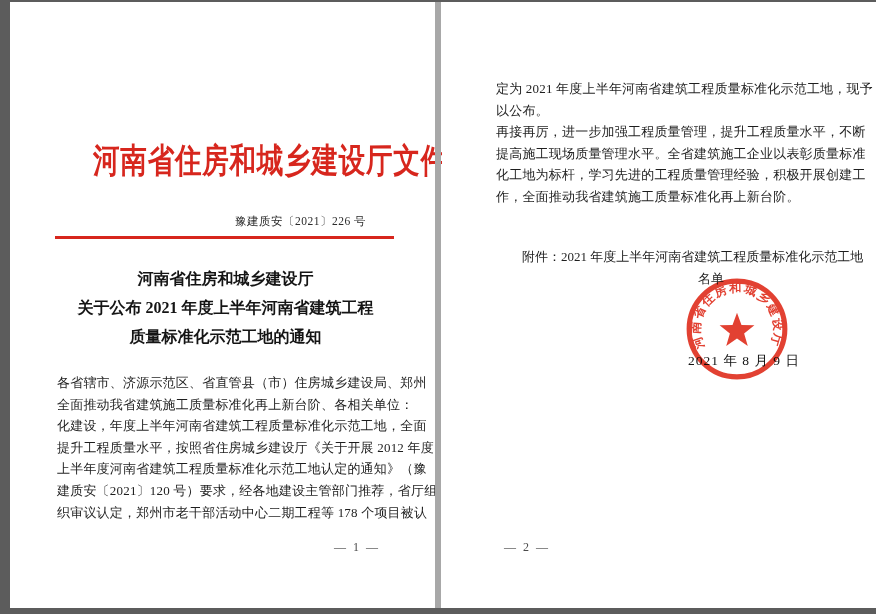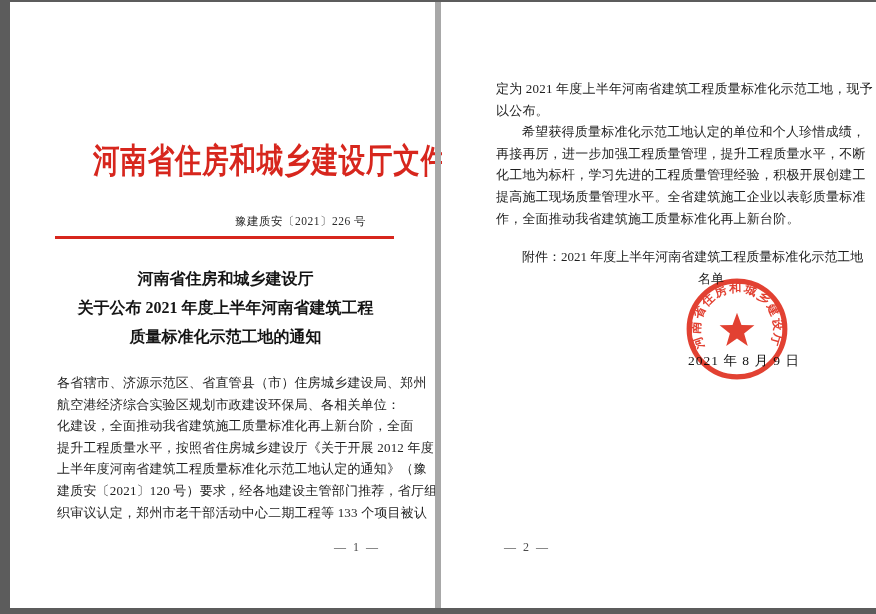--- a/index.html
+++ b/index.html
@@ -57,42 +57,41 @@
     <div class="red-rule"></div>
 
     <div class="notice-title">
       <div>河南省住房和城乡建设厅</div>
       <div>关于公布 2021 年度上半年河南省建筑工程</div>
       <div>质量标准化示范工地的通知</div>
     </div>
 
     <div class="body-block body-left">
       <div class="body-line">各省辖市、济源示范区、省直管县（市）住房城乡建设局、郑州</div>
-      <div class="body-line">航空港经济综合实验区规划市政建设环保局、各相关单位：</div>
-      <div class="body-line">化建设，全面推动我省建筑施工质量标准化再上新台阶，全面</div>
+      <div class="body-line">全面推动我省建筑施工质量标准化再上新台阶、各相关单位：</div>
+      <div class="body-line">化建设，年度上半年河南省建筑工程质量标准化示范工地，全面</div>
       <div class="body-line">提升工程质量水平，按照省住房城乡建设厅《关于开展 2012 年度</div>
       <div class="body-line">上半年度河南省建筑工程质量标准化示范工地认定的通知》（豫</div>
       <div class="body-line">建质安〔2021〕120 号）要求，经各地建设主管部门推荐，省厅组</div>
-      <div class="body-line">织审议认定，郑州市老干部活动中心二期工程等 133 个项目被认</div>
+      <div class="body-line">织审议认定，郑州市老干部活动中心二期工程等 178 个项目被认</div>
     </div>
 
     <div class="pageno pageno-1">— 1 —</div>
   </div>
 
   <div class="spine-gap"></div>
 
   <div class="page page-right">
 
     <div class="body-block body-right">
       <div class="body-line">定为 2021 年度上半年河南省建筑工程质量标准化示范工地，现予</div>
       <div class="body-line">以公布。</div>
-      <div class="body-line indent">希望获得质量标准化示范工地认定的单位和个人珍惜成绩，</div>
       <div class="body-line">再接再厉，进一步加强工程质量管理，提升工程质量水平，不断</div>
+      <div class="body-line">提高施工现场质量管理水平。全省建筑施工企业以表彰质量标准</div>
       <div class="body-line">化工地为标杆，学习先进的工程质量管理经验，积极开展创建工</div>
-      <div class="body-line">提高施工现场质量管理水平。全省建筑施工企业以表彰质量标准</div>
       <div class="body-line">作，全面推动我省建筑施工质量标准化再上新台阶。</div>
     </div>
 
     <div class="attachment">
       <div class="att-line1">附件：2021 年度上半年河南省建筑工程质量标准化示范工地</div>
       <div class="att-line2">名单</div>
     </div>
 
     <div class="issue-date">2021 年 8 月 9 日</div>
 

